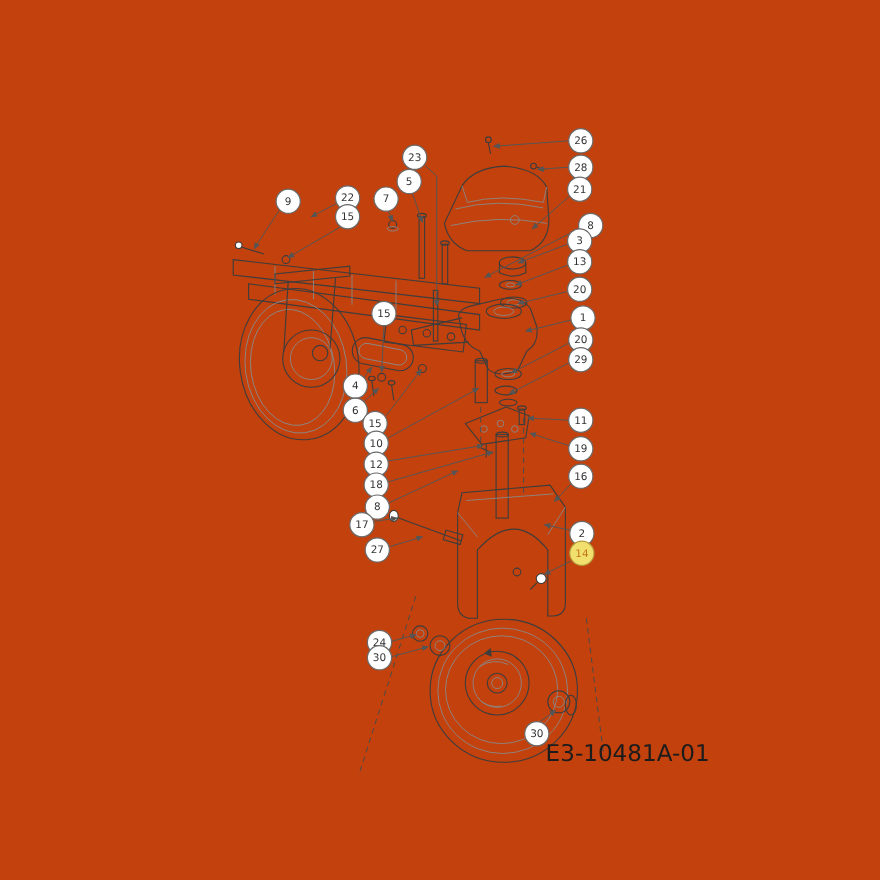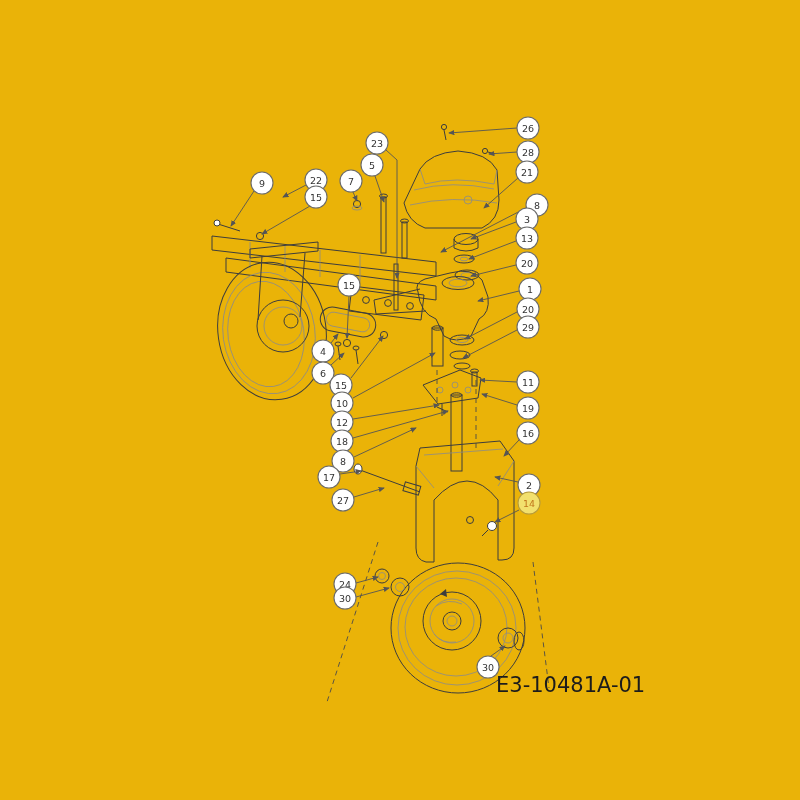--- a/index.html
+++ b/index.html
@@ -1,16 +1,16 @@
 <!DOCTYPE html>
 <html><head>
 <meta charset="utf-8">
 <style>
   html,body{margin:0;padding:0;background:#ffffff;}
-  .stage{position:relative;width:800px;height:800px;background:#eab308;overflow:hidden;
+  .stage{position:relative;width:800px;height:800px;background:#c2410c;overflow:hidden;
          font-family:"DejaVu Sans","Liberation Sans",sans-serif;}
   svg{position:absolute;left:0;top:0;}
   .art{stroke:#3d3d3d;fill:none;stroke-width:1;}
   .art-light{stroke:#8a8a8a;fill:none;stroke-width:0.8;}
   .art-fill{stroke:#3d3d3d;fill:#ffffff;stroke-width:1;}
   .dashed{stroke:#4a4a4a;fill:none;stroke-width:0.9;stroke-dasharray:5 4;}
   .leader{stroke:#555;fill:none;stroke-width:0.9;}
   .balloon{fill:#ffffff;stroke:#6a6a6a;stroke-width:1.1;}
   .balloon.hl{fill:#f2e06e;stroke:#b59a3c;}
   .balloon-num{font-family:"DejaVu Sans","Liberation Sans",sans-serif;font-size:9.5px;fill:#333;

